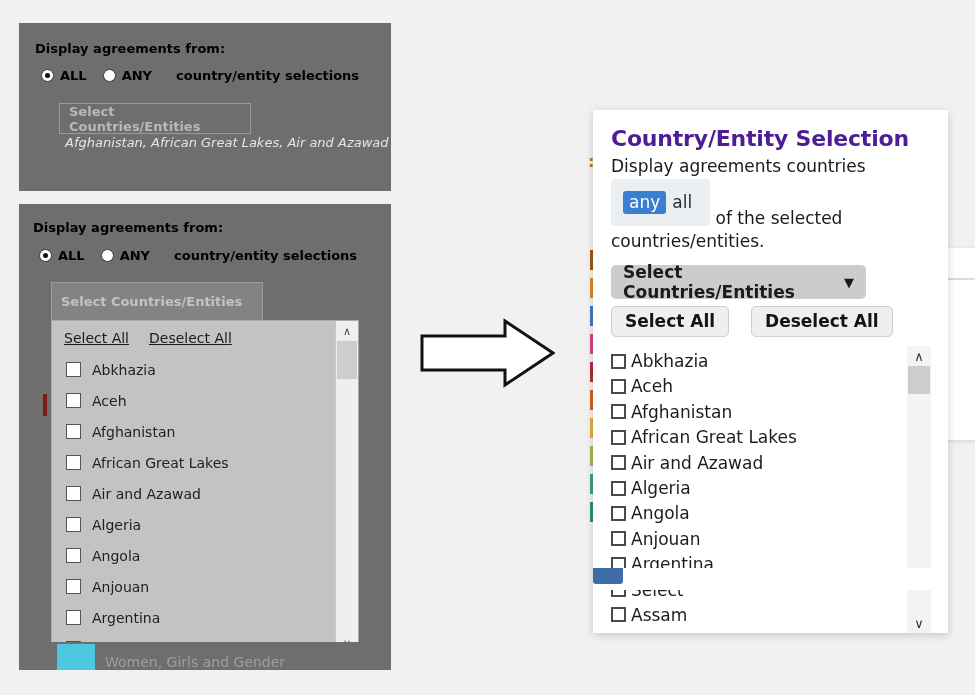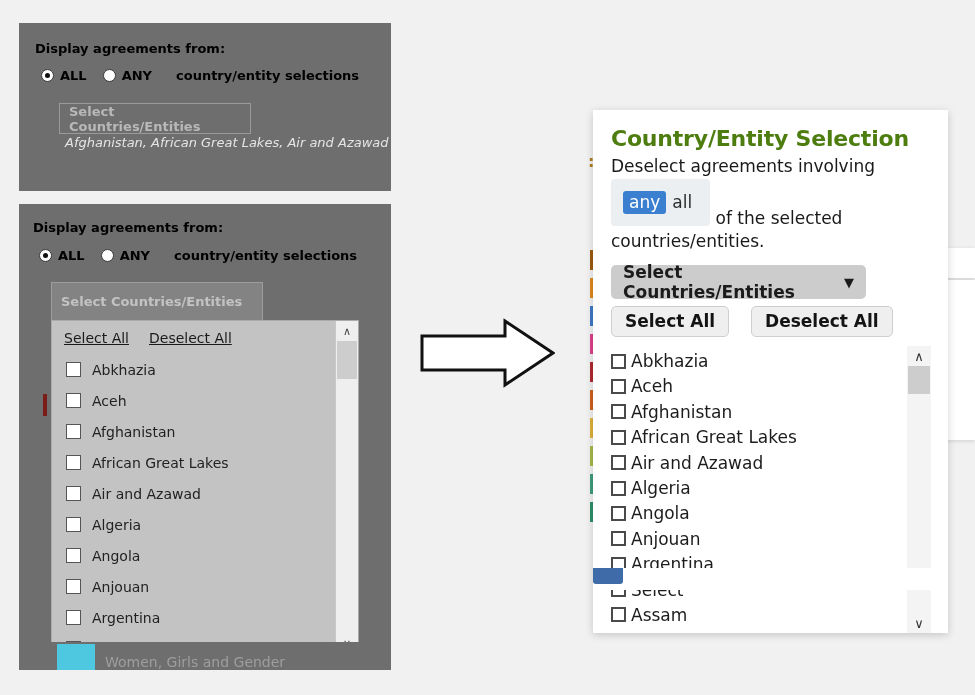--- a/index.html
+++ b/index.html
@@ -267,21 +267,21 @@
     top: 5px;
     width: 355px;
     background: #ffffff;
     box-shadow: 0 2px 8px rgba(0,0,0,0.18);
     padding: 16px 0 0 0;
     box-sizing: border-box;
   }
   #dialog-title {
     font-size: 22px;
     font-weight: bold;
-    color: #4d7c0f;
+    color: #4c1d95;
     padding: 0 18px;
     letter-spacing: -0.2px;
   }
   #dialog-desc {
     font-size: 17px;
     color: #1a1a1a;
     padding: 4px 18px 0 18px;
     line-height: 1.32;
   }
   .toggle-pill {
@@ -536,21 +536,21 @@
       <div class="legend-tick" style="top: 168px; background: rgb(224, 178, 58);"></div>
       <div class="legend-tick" style="top: 196px; background: rgb(168, 184, 74);"></div>
       <div class="legend-tick" style="top: 224px; background: rgb(63, 156, 124);"></div>
       <div class="legend-tick" style="top: 252px; background: rgb(47, 143, 106);"></div>
     </div>
 
   <div id="dialog">
     <div id="dialog-title">Country/Entity Selection</div>
 
     <div id="dialog-desc">
-      <span>Deselect agreements involving</span>
+      <span>Display agreements countries</span>
       <span class="toggle-pill"><span class="on" style="background: rgb(59, 127, 208);">any</span><span class="off">all</span></span>
       <span>of the selected countries/entities.</span>
     </div>
 
     <div id="dialog-select-btn">
       <span>Select Countries/Entities</span>
       <span class="caret">▼</span>
     </div>
 
     <div id="dialog-actions">

